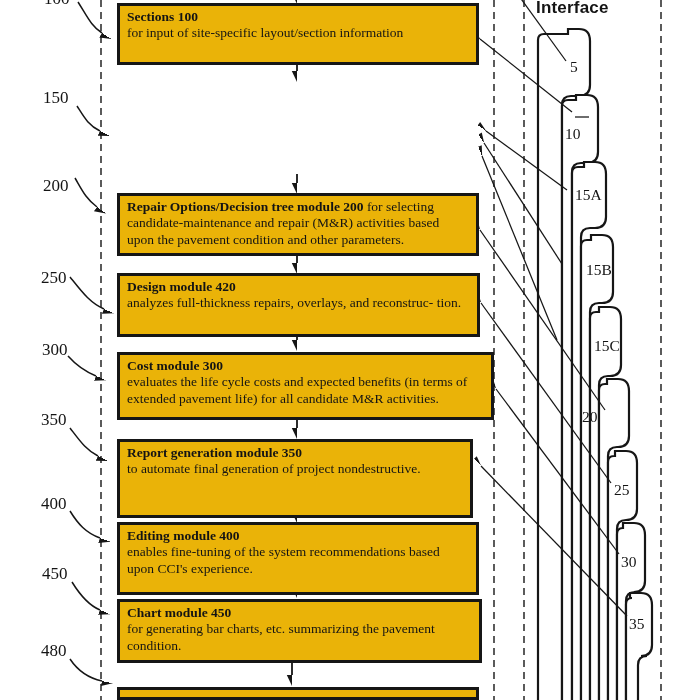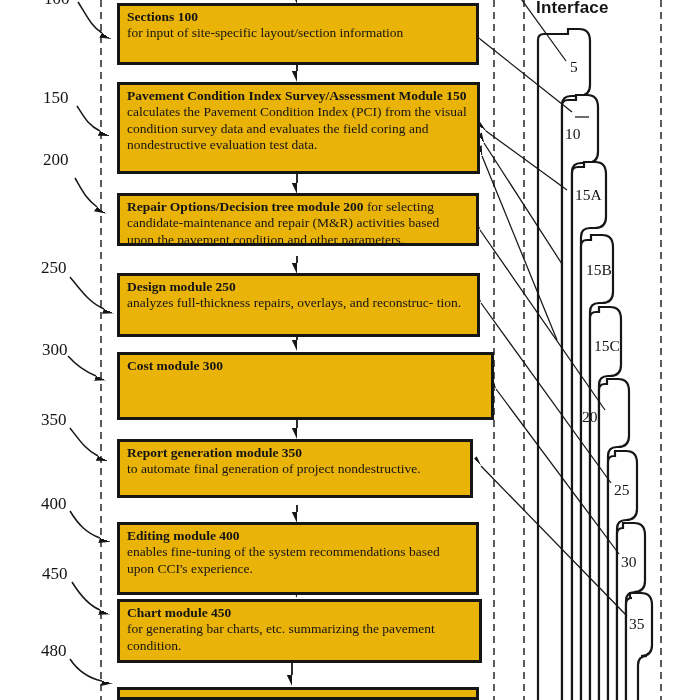--- a/index.html
+++ b/index.html
@@ -71,54 +71,51 @@
         <path d="M 70 511 C 78 524 86 533 100 538" fill="none" stroke="#161616" stroke-width="1.5" marker-end="url(#tri)"></path>
         <path d="M 72 582 C 80 595 88 605 100 610" fill="none" stroke="#161616" stroke-width="1.5" marker-end="url(#tri)"></path>
         <path d="M 70 659 C 78 671 88 678 102 681" fill="none" stroke="#161616" stroke-width="1.5" marker-end="url(#tri)"></path>
       </g>
   </svg>
 
   <div id="iface">Interface</div>
 
   <span class="lbl" style="left:44px;top:-11px">100</span>
   <span class="lbl" style="left:43px;top:88px">150</span>
-  <span class="lbl" style="left:43px;top:150px">200</span>
-  <span class="lbl" style="left:41px;top:258px">250</span>
+  <span class="lbl" style="left:43px;top:176px">200</span>
+  <span class="lbl" style="left:41px;top:268px">250</span>
   <span class="lbl" style="left:42px;top:340px">300</span>
   <span class="lbl" style="left:41px;top:410px">350</span>
   <span class="lbl" style="left:41px;top:494px">400</span>
   <span class="lbl" style="left:42px;top:564px">450</span>
   <span class="lbl" style="left:41px;top:641px">480</span>
 
   <span class="tlbl" style="left:570px;top:58px">5</span>
   <span class="tlbl" style="left:565px;top:125px">10</span>
   <span class="tlbl" style="left:575px;top:186px">15A</span>
   <span class="tlbl" style="left:586px;top:261px">15B</span>
   <span class="tlbl" style="left:594px;top:337px">15C</span>
   <span class="tlbl" style="left:582px;top:408px">20</span>
   <span class="tlbl" style="left:614px;top:481px">25</span>
   <span class="tlbl" style="left:621px;top:553px">30</span>
   <span class="tlbl" style="left:629px;top:615px">35</span>
 
   <div class="box stack" style="left:117px;top:3px;width:362px;height:62px">
     <b class="t">Sections 100</b><span class="b">for input of site-specific layout/section information</span>
   </div>
-  <div class="box stack" style="left:117px;top:82px;width:363px;height:92px">
-    <b class="t">Pavement Condition Index Survey/Assessment Module 150</b><span class="b">calculates the Pavement Condition Index (PCI) from the visual condition survey data and evaluates the field coring and nondestructive evaluation test data.</span>
-  </div>
-  <div class="box" style="left:117px;top:193px;width:362px;height:53px">
+  <div class="box" style="left:117px;top:193px;width:362px;height:63px">
     <b class="t">Repair Options/Decision tree module 200</b><span class="sep"> </span><span class="b">for selecting candidate-maintenance and repair (M&amp;R) activities based upon the pavement condition and other parameters.</span>
   </div>
   <div class="box stack" style="left:117px;top:273px;width:363px;height:64px">
-    <b class="t">Design module 250</b><span class="b">analyzes full-thickness repairs, overlays, and reconstruc- tion.</span>
+    <b class="t">Design module 420</b><span class="b">analyzes full-thickness repairs, overlays, and reconstruc- tion.</span>
   </div>
   <div class="box stack" style="left:117px;top:352px;width:377px;height:68px">
-    <b class="t">Cost module 300</b>
+    <b class="t">Cost module 300</b><span class="b">evaluates the life cycle costs and expected benefits (in terms of extended pavement life) for all candidate M&amp;R activities.</span>
   </div>
-  <div class="box stack" style="left:117px;top:439px;width:356px;height:59px">
+  <div class="box stack" style="left:117px;top:439px;width:356px;height:79px">
     <b class="t">Report generation module 350</b><span class="b">to automate final generation of project nondestructive.</span>
   </div>
   <div class="box stack" style="left:117px;top:522px;width:362px;height:73px">
     <b class="t">Editing module 400</b><span class="b">enables fine-tuning of the system recommendations based upon CCI's experience.</span>
   </div>
   <div class="box stack" style="left:117px;top:599px;width:365px;height:64px">
     <b class="t">Chart module 450</b><span class="b">for generating bar charts, etc. summarizing the pavement condition.</span>
   </div>
   <div class="box stack" style="left:117px;top:687px;width:362px;height:13px">
     <b class="t">Text generator 550</b><span class="b"></span>

